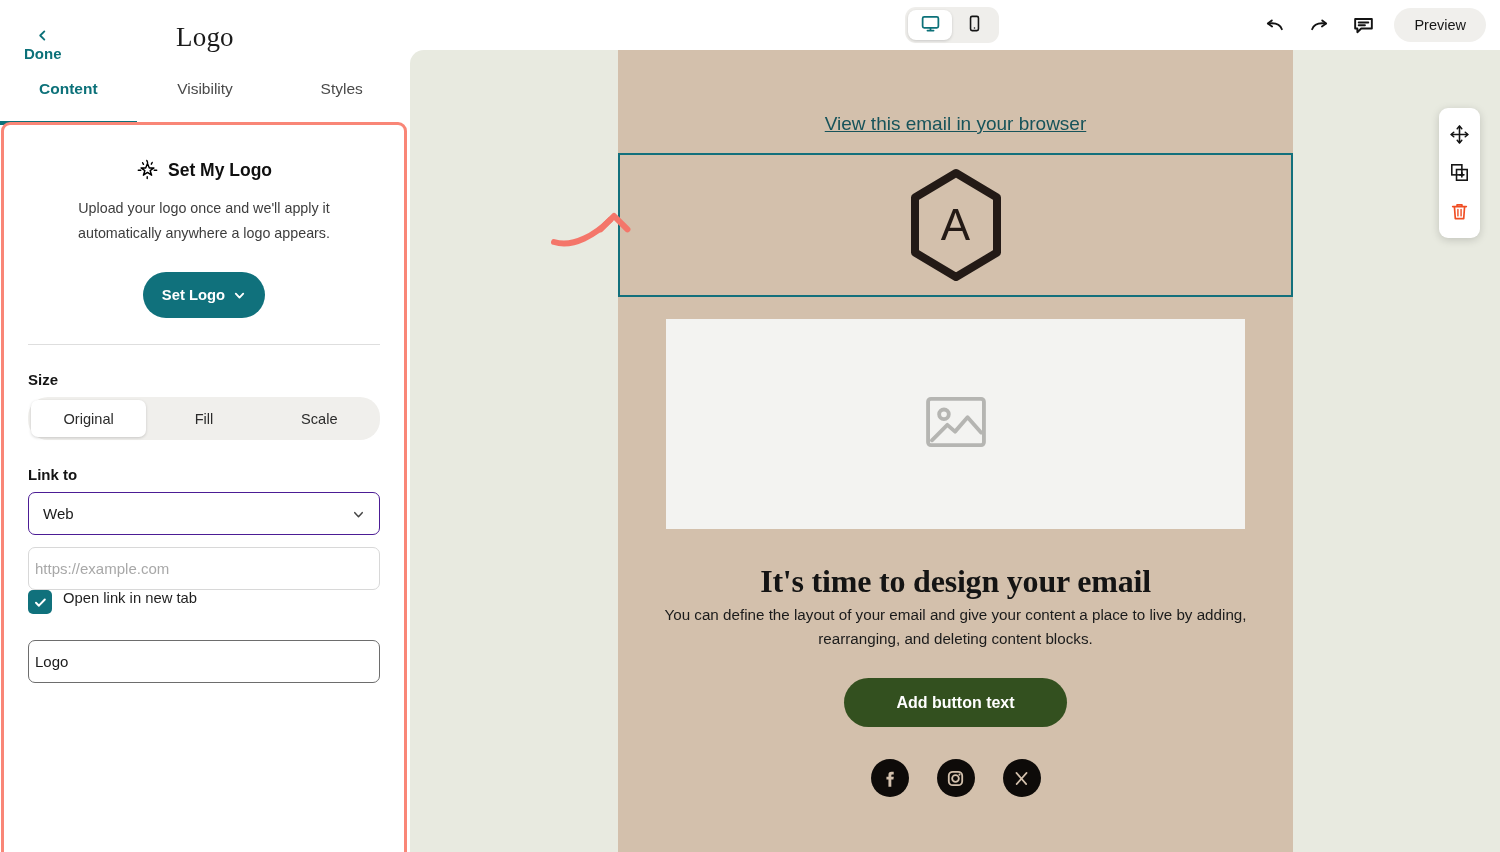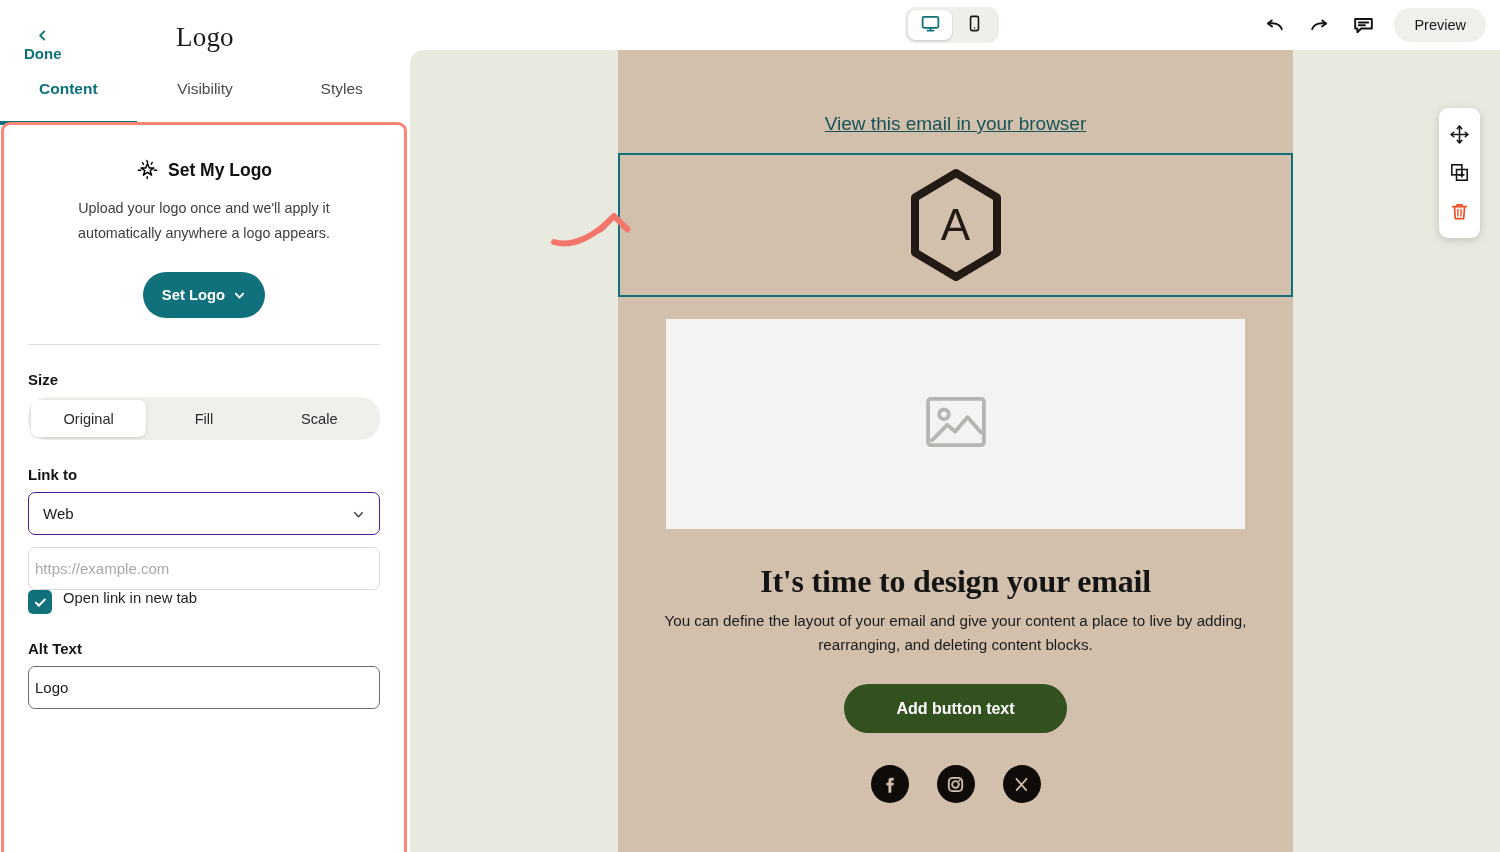--- a/index.html
+++ b/index.html
@@ -156,21 +156,21 @@
   .img-placeholder {
     margin: 22px 48px 0 48px; height: 210px; background: #f3f3f1;
     display: flex; align-items: center; justify-content: center;
   }
 
   .email-h1 {
     text-align: center; margin-top: 34px; font-family: "Liberation Serif", serif;
     font-size: 32px; font-weight: 700; color: #141414; letter-spacing: -.2px;
   }
   .email-p {
-    text-align: center; margin: 9px 30px 0 30px; font-size: 15.2px;
+    text-align: center; margin: 3px 30px 0 30px; font-size: 15.2px;
     color: #1b1b1b; line-height: 1.55;
   }
   .email-btn {
     margin: 28px auto 0 auto; width: 223px; height: 49px; border-radius: 28px;
     background: #33501f; color: #fff; display: flex; align-items: center; justify-content: center;
     font-size: 16px; font-weight: 700; cursor: pointer; border: none;
     font-family: "Liberation Sans", sans-serif;
   }
   .socials { display: flex; justify-content: center; gap: 28px; margin-top: 32px; }
   .social {
@@ -267,21 +267,20 @@
             <span class="checkbox">
               <svg viewBox="0 0 16 16" width="15" height="15">
                   <path d="M3.2 8.3 L6.3 11.4 L12.6 4.8" fill="none" stroke="#fff" stroke-width="2.1" stroke-linecap="round" stroke-linejoin="round"></path>
                 </svg>
             </span>
             <span class="lbl">Open link in new tab</span>
           </div>
         </div>
 
         <div class="group">
-          <div class="field-label">Alt Text</div>
           <input class="text-input strong" type="text" value="Logo" style="">
         </div>
 
       </div>
     </div>
   </aside>
 
   <section class="canvas-wrap">
 
     <div class="topbar">

